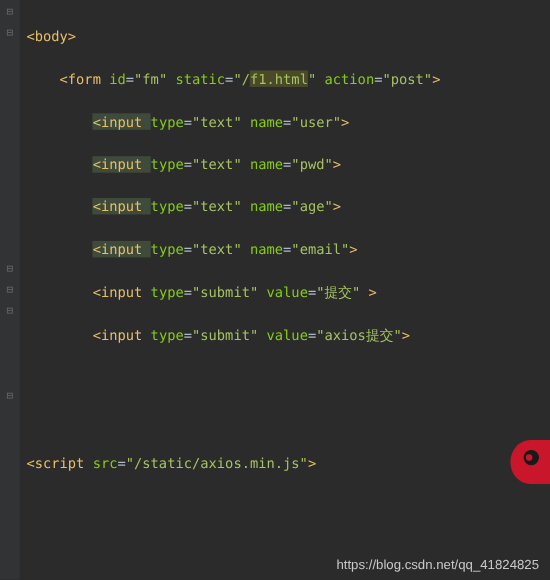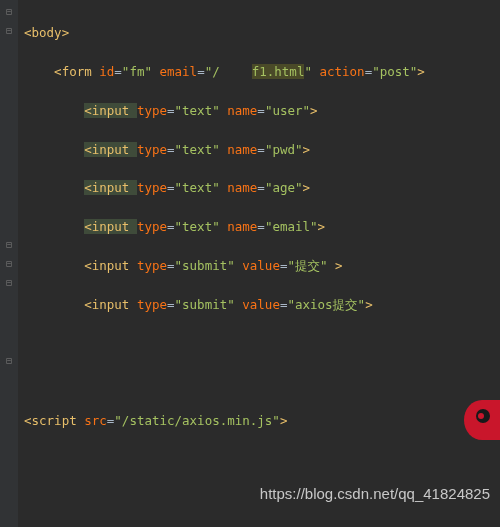--- a/index.html
+++ b/index.html
@@ -30,31 +30,31 @@
     line-height: 1.55;
     height: 19.4px;
     cursor: pointer;
   }
   .code {
     padding: 4px 0 0 6px;
     white-space: pre;
     color: #a9b7c6;
   }
   .tag { color: #e8bf6a; }
-  .attr { color: #f97316; }
+  .attr { color: #84cc16; }
   .str { color: #a5c261; }
-  .hl { background: #4a4a28; margin-left: 32px; }
+  .hl { background: #4a4a28; }
   .hlattr { background: #3f4b3a; }
   .footer {
     position: absolute;
-    bottom: 22px;
+    bottom: 4px;
     right: 10px;
     color: #c8c8c8;
     font-family: Arial, sans-serif;
-    font-size: 15px;
+    font-size: 12px;
   }
   .bird {
     position: absolute;
     right: 0;
     top: 400px;
     width: 36px;
     height: 40px;
     background: #c9162b;
     border-radius: 50% 0 0 50%;
     overflow: hidden;
@@ -102,21 +102,21 @@
     <div class="fold">⊟</div>
     <div class="fold"></div>
       <div class="fold"></div>
       <div class="fold"></div>
     <div class="fold"></div>
       <div class="fold"></div>
       <div class="fold"></div>
   </div>
   <div class="code">
 <div><span class="tag">&lt;body&gt;</span></div>
-<div><span>    </span><span class="tag">&lt;form </span><span class="attr">id</span>=<span class="str">"fm"</span> <span class="attr">email</span>=<span class="str">"/</span><span class="str hl">f1.html</span><span class="str">"</span> <span class="attr">action</span>=<span class="str">"post"</span><span class="tag">&gt;</span></div>
+<div><span>    </span><span class="tag">&lt;form </span><span class="attr">id</span>=<span class="str">"fm"</span> <span class="attr">static</span>=<span class="str">"/</span><span class="str hl">f1.html</span><span class="str">"</span> <span class="attr">action</span>=<span class="str">"post"</span><span class="tag">&gt;</span></div>
 <div><span>        </span><span class="tag hlattr">&lt;input </span><span class="attr">type</span>=<span class="str">"text"</span> <span class="attr">name</span>=<span class="str">"user"</span><span class="tag">&gt;</span></div>
 <div><span>        </span><span class="tag hlattr">&lt;input </span><span class="attr">type</span>=<span class="str">"text"</span> <span class="attr">name</span>=<span class="str">"pwd"</span><span class="tag">&gt;</span></div>
 <div><span>        </span><span class="tag hlattr">&lt;input </span><span class="attr">type</span>=<span class="str">"text"</span> <span class="attr">name</span>=<span class="str">"age"</span><span class="tag">&gt;</span></div>
 <div><span>        </span><span class="tag hlattr">&lt;input </span><span class="attr">type</span>=<span class="str">"text"</span> <span class="attr">name</span>=<span class="str">"email"</span><span class="tag">&gt;</span></div>
 <div><span>        </span><span class="tag">&lt;input </span><span class="attr">type</span>=<span class="str">"submit"</span> <span class="attr">value</span>=<span class="str">"提交"</span><span class="tag"> &gt;</span></div>
 <div><span>        </span><span class="tag">&lt;input </span><span class="attr">type</span>=<span class="str">"submit"</span> <span class="attr">value</span>=<span class="str">"axios提交"</span><span class="tag">&gt;</span></div>
 <div> </div>
 <div> </div>
 <div><span class="tag">&lt;script </span><span class="attr">src</span>=<span class="str">"/static/axios.min.js"</span><span class="tag">&gt;</span></div>
 

